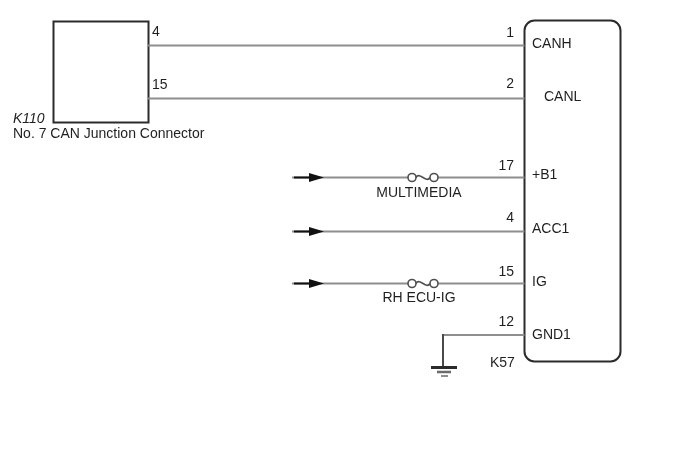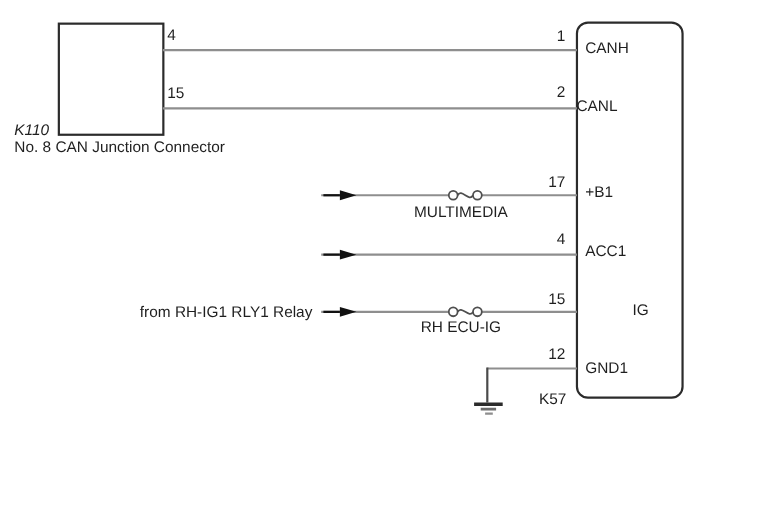--- a/index.html
+++ b/index.html
@@ -71,36 +71,35 @@
       <line x1="431" y1="367.5" x2="457" y2="367.5" stroke="#2b2b2b" stroke-width="3"></line>
       <line x1="437" y1="372" x2="451" y2="372" stroke="#6b6b6b" stroke-width="2.5"></line>
       <line x1="441" y1="376" x2="448" y2="376" stroke="#8e8e8e" stroke-width="2"></line>
     </g>
   </svg>
 
   <div class="lbl" style="left:152px; top:23px;">4</div>
   <div class="lbl" style="left:152px; top:76px;">15</div>
 
   <div class="lbl" style="left:13px; top:110px;font-style:italic;">K110</div>
-  <div class="lbl" style="left:13px; top:125px;">No. 8 CAN Junction Connector</div>
+  <div class="lbl" style="left:13px; top:125px;">No. 7 CAN Junction Connector</div>
 
   <div class="lbl r" style="left:464px; top:24px;  width:50px;">1</div>
   <div class="lbl r" style="left:464px; top:75px;  width:50px;">2</div>
   <div class="lbl r" style="left:464px; top:157px; width:50px;">17</div>
   <div class="lbl r" style="left:464px; top:209px; width:50px;">4</div>
   <div class="lbl r" style="left:464px; top:263px; width:50px;">15</div>
   <div class="lbl r" style="left:464px; top:313px; width:50px;">12</div>
 
   <div class="lbl" style="left:532px; top:35px;">CANH</div>
-  <div class="lbl" style="left:524px; top:88px;">CANL</div>
+  <div class="lbl" style="left:544px; top:88px;">CANL</div>
   <div class="lbl" style="left:532px; top:166px;">+B1</div>
   <div class="lbl" style="left:532px; top:220px;">ACC1</div>
-  <div class="lbl" style="left:532px; top:273px;margin-left:43px;">IG</div>
+  <div class="lbl" style="left:532px; top:273px;">IG</div>
   <div class="lbl" style="left:532px; top:326px;">GND1</div>
 
   <div class="lbl" style="left:490px; top:354px;">K57</div>
 
-  <div class="lbl r" style="left:64px; top:275px; width:220px;">from RH-IG1 RLY1 Relay</div>
 
   <div class="lbl c" style="left:349px; top:184px; width:140px;">MULTIMEDIA</div>
   <div class="lbl c" style="left:349px; top:289px; width:140px;">RH ECU-IG</div>
 
 </div>
 
 </body></html>

